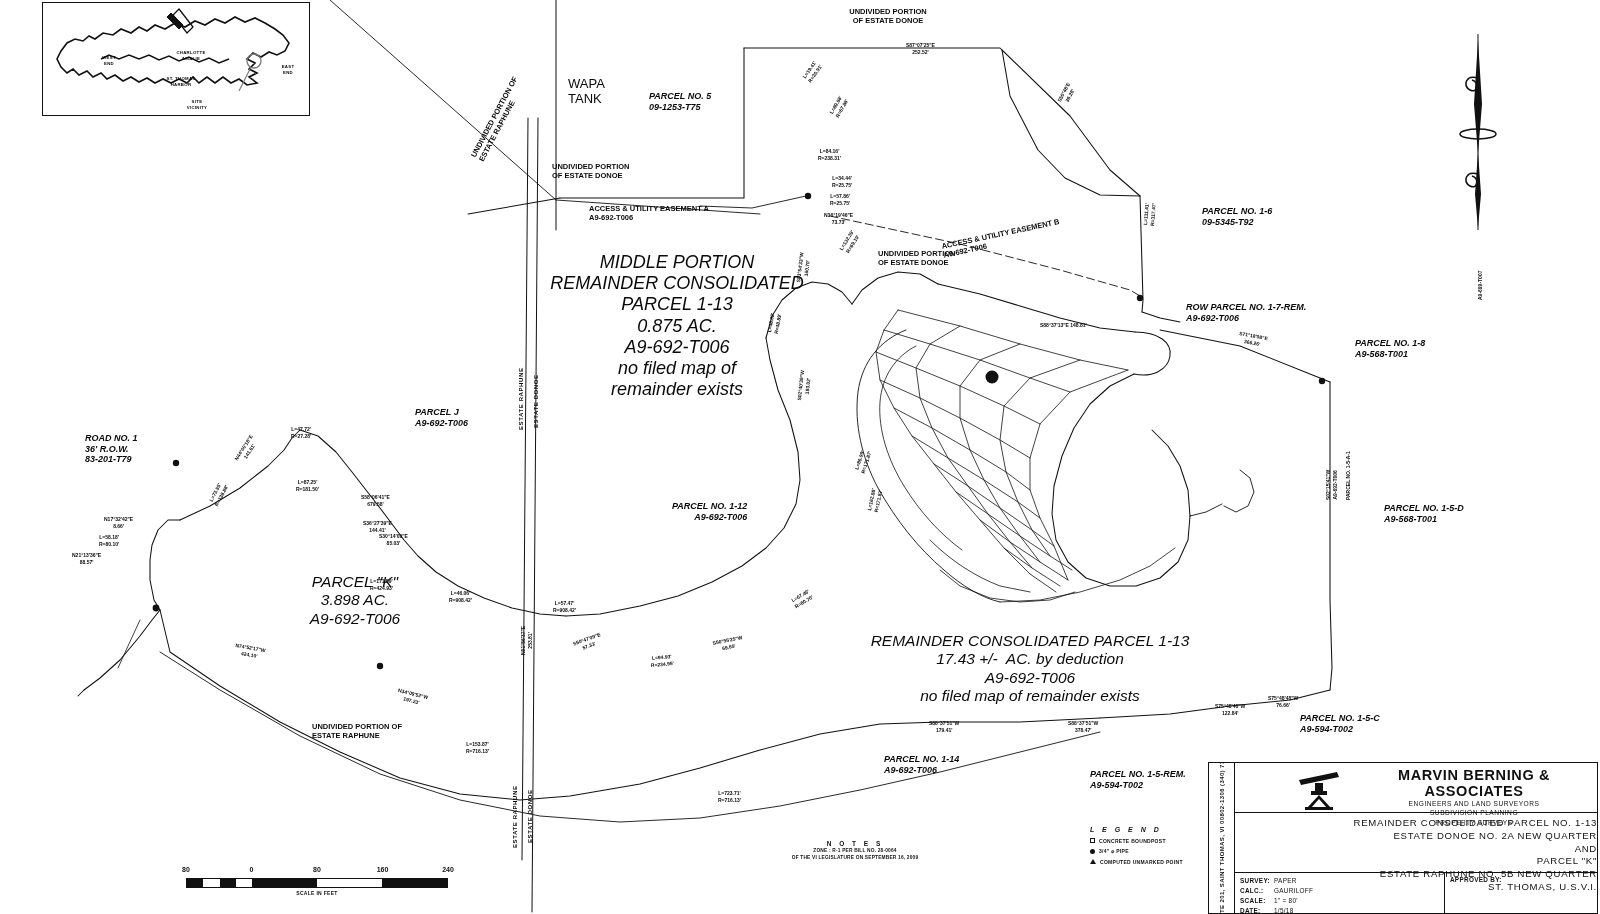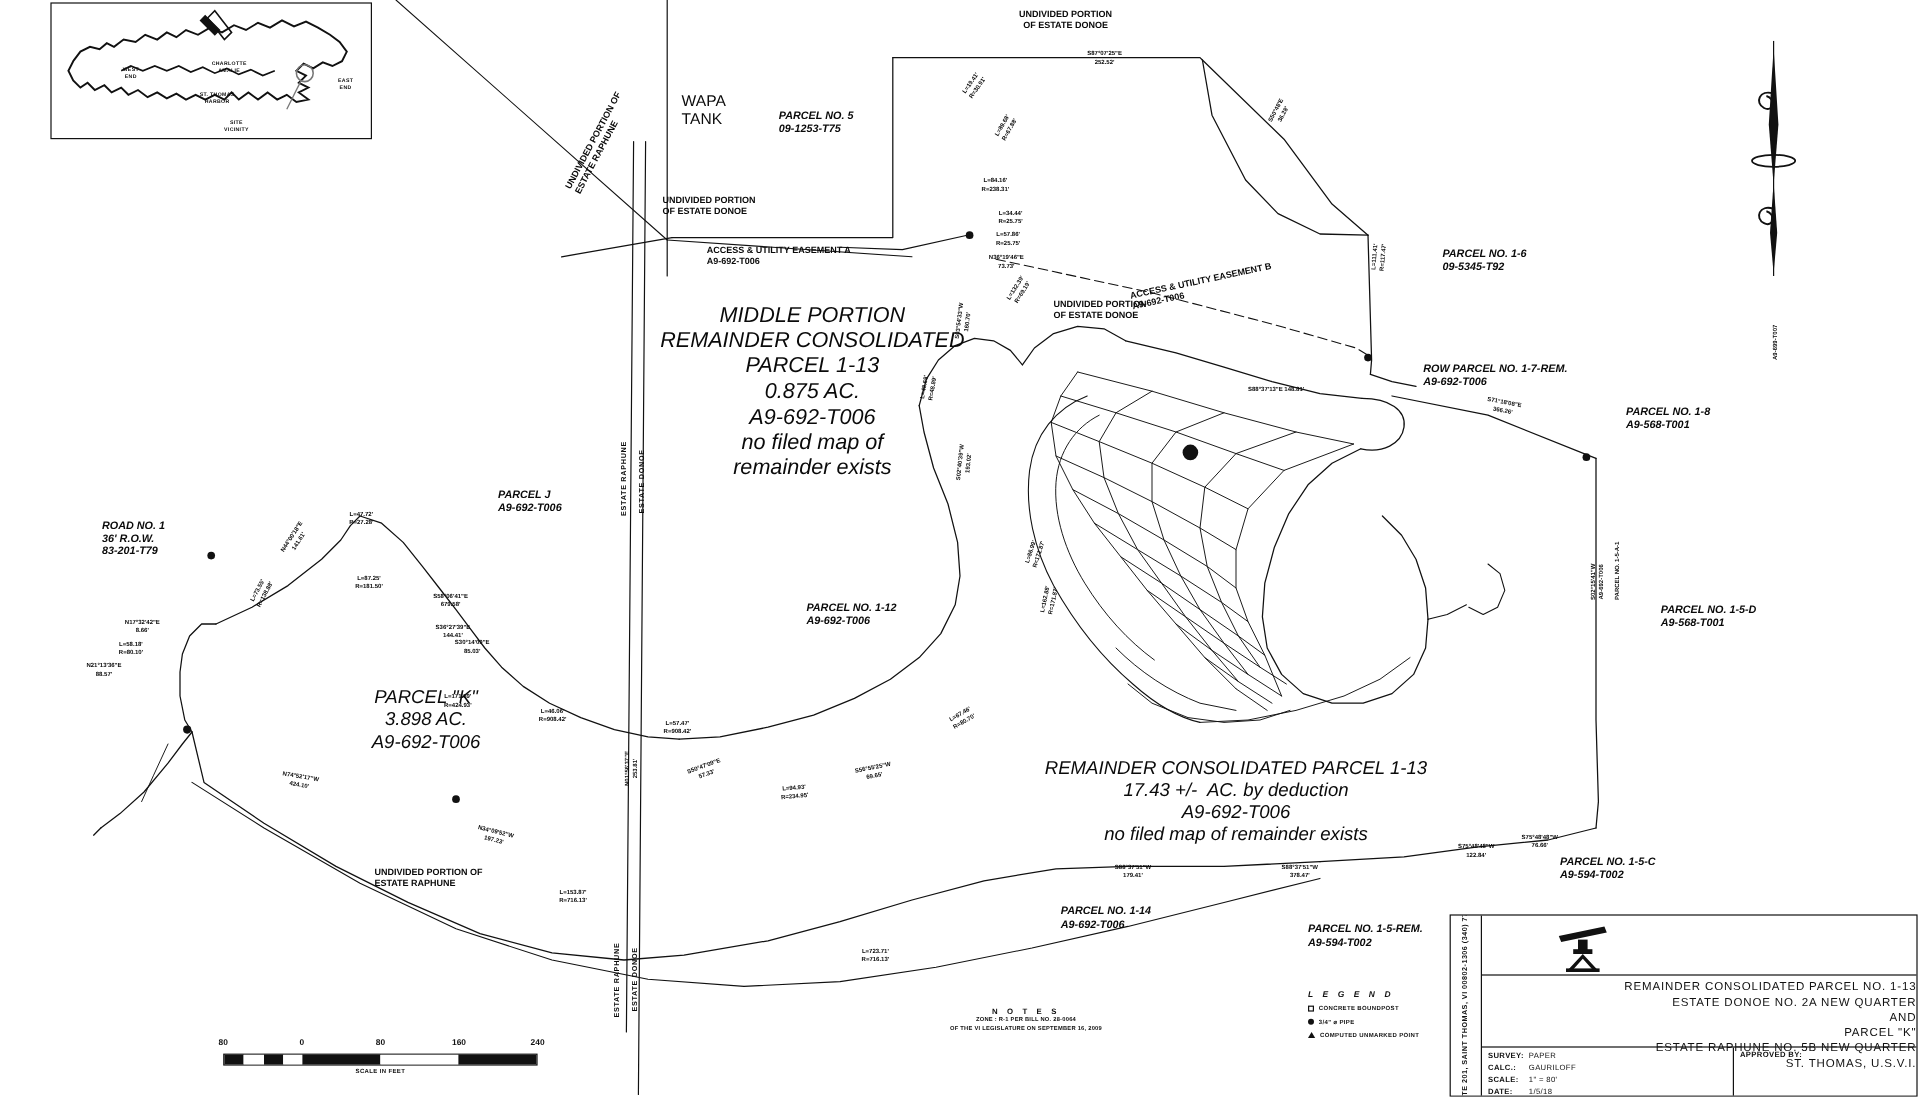--- a/index.html
+++ b/index.html
@@ -278,21 +278,21 @@
       <div class="lbl md it bd" style="left: 1384px; top: 503px;">PARCEL NO. 1-5-D
 A9-568-T001</div>
       <div class="lbl md it bd" style="left: 1300px; top: 713px;">PARCEL NO. 1-5-C
 A9-594-T002</div>
       <div class="lbl md it bd" style="left: 1090px; top: 769px;">PARCEL NO. 1-5-REM.
 A9-594-T002</div>
       <div class="lbl md it bd" style="left: 884px; top: 754px;">PARCEL NO. 1-14
 A9-692-T006</div>
       <div class="lbl md it bd" style="left: 415px; top: 407px;">PARCEL J
 A9-692-T006</div>
-      <div class="lbl md it bd" style="left: 672px; top: 501px;">PARCEL NO. 1-12
+      <div class="lbl md it bd" style="left: 672px; top: 501px; text-align: right;">PARCEL NO. 1-12
 A9-692-T006</div>
       <div class="lbl sm bd" style="left: 470px; top: 155px; transform: rotate(-62deg); transform-origin: 0px 0px;">UNDIVIDED PORTION OF
 ESTATE RAPHUNE</div>
       <div class="lbl sm bd" style="left: 312px; top: 723px;">UNDIVIDED PORTION OF
 ESTATE RAPHUNE</div>
       <div class="lbl md it bd" style="left: 85px; top: 433px;">ROAD NO. 1
 36' R.O.W.
 83-201-T79</div>
     </div>
   <div id="estate-label-layer">
@@ -453,20 +453,28 @@
     <div id="tb-main">
 
       <div id="tb-logo-row">
         <svg id="tb-logo" viewBox="0 0 52 42">
           <path fill="#111" d="M6,12 L44,4 L46,9 L8,17 Z"></path>
           <rect x="22" y="15" width="8" height="9" fill="#111"></rect>
           <rect x="18" y="23" width="16" height="4" fill="#111"></rect>
           <path fill="#111" d="M26,27 L14,40 L18,40 L26,31 L34,40 L38,40 Z"></path>
           <rect x="12" y="39" width="28" height="3" fill="#111"></rect>
         </svg>
+        <div id="tb-firm">
+          <div class="firm">MARVIN BERNING &amp; ASSOCIATES</div>
+          <div id="tb-sub">
+              <div class="sub">ENGINEERS AND LAND SURVEYORS</div>
+              <div class="sub">SUBDIVISION PLANNING</div>
+              <div class="sub">PROPERTY SURVEYS</div>
+            </div>
+        </div>
       </div>
 
       <div id="tb-desc">
           <div>REMAINDER CONSOLIDATED PARCEL NO. 1-13</div>
           <div>ESTATE DONOE          NO. 2A NEW QUARTER</div>
           <div>AND</div>
           <div>PARCEL "K"</div>
           <div>ESTATE RAPHUNE          NO. 5B NEW QUARTER</div>
           <div>ST. THOMAS, U.S.V.I.</div>
         </div>

